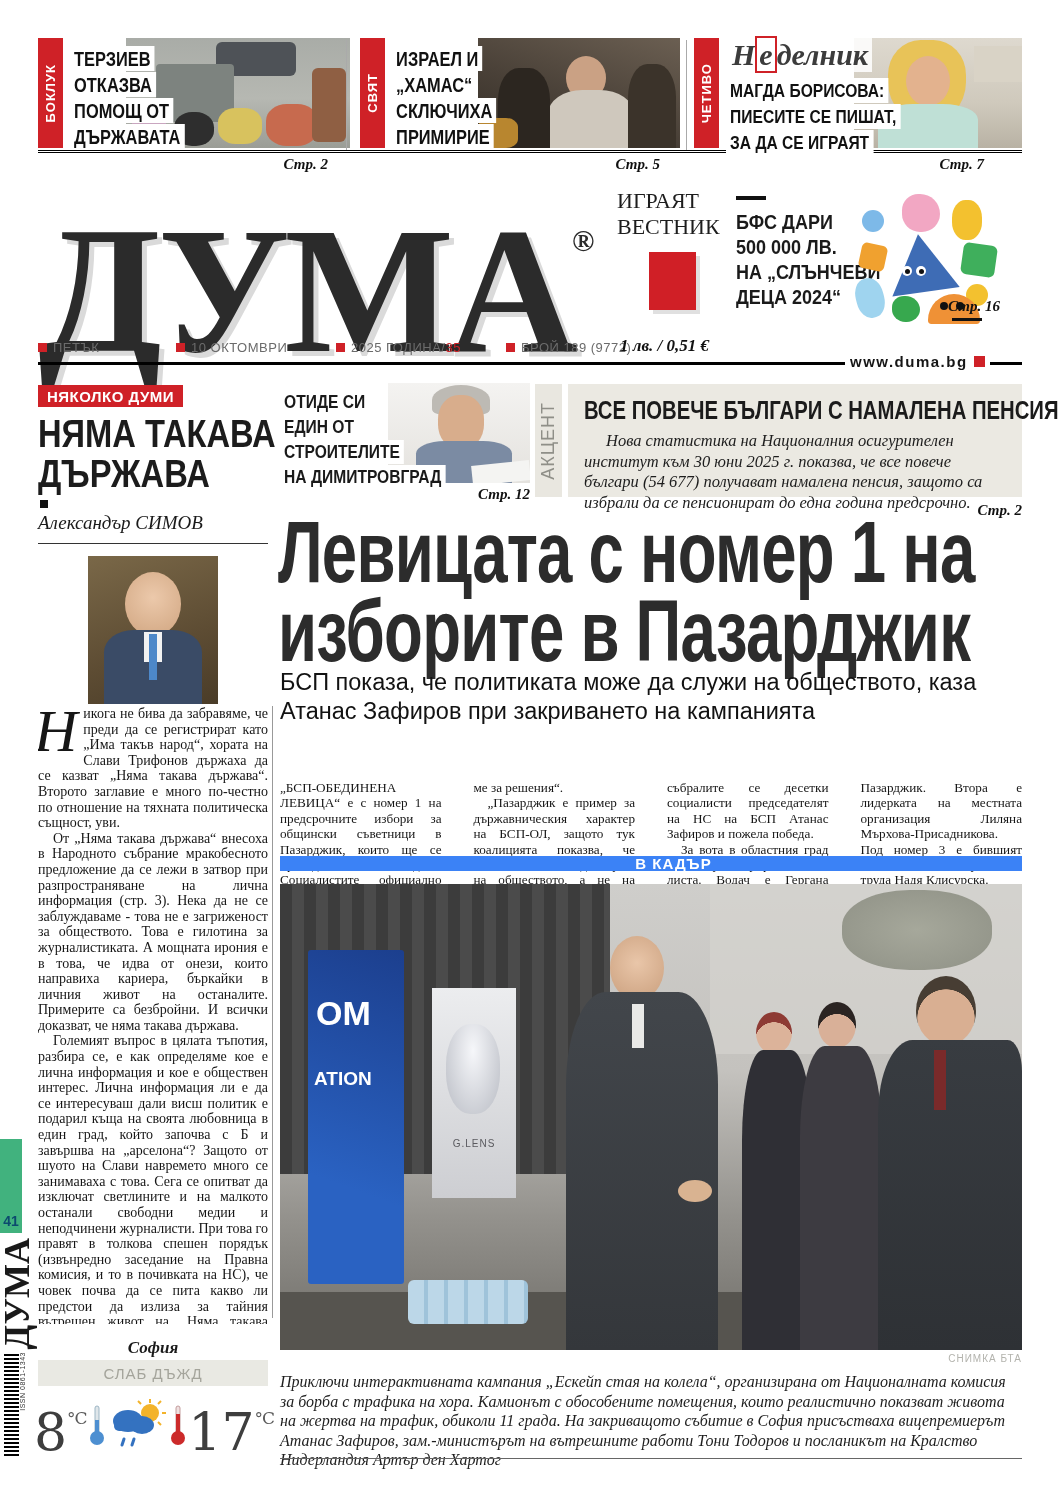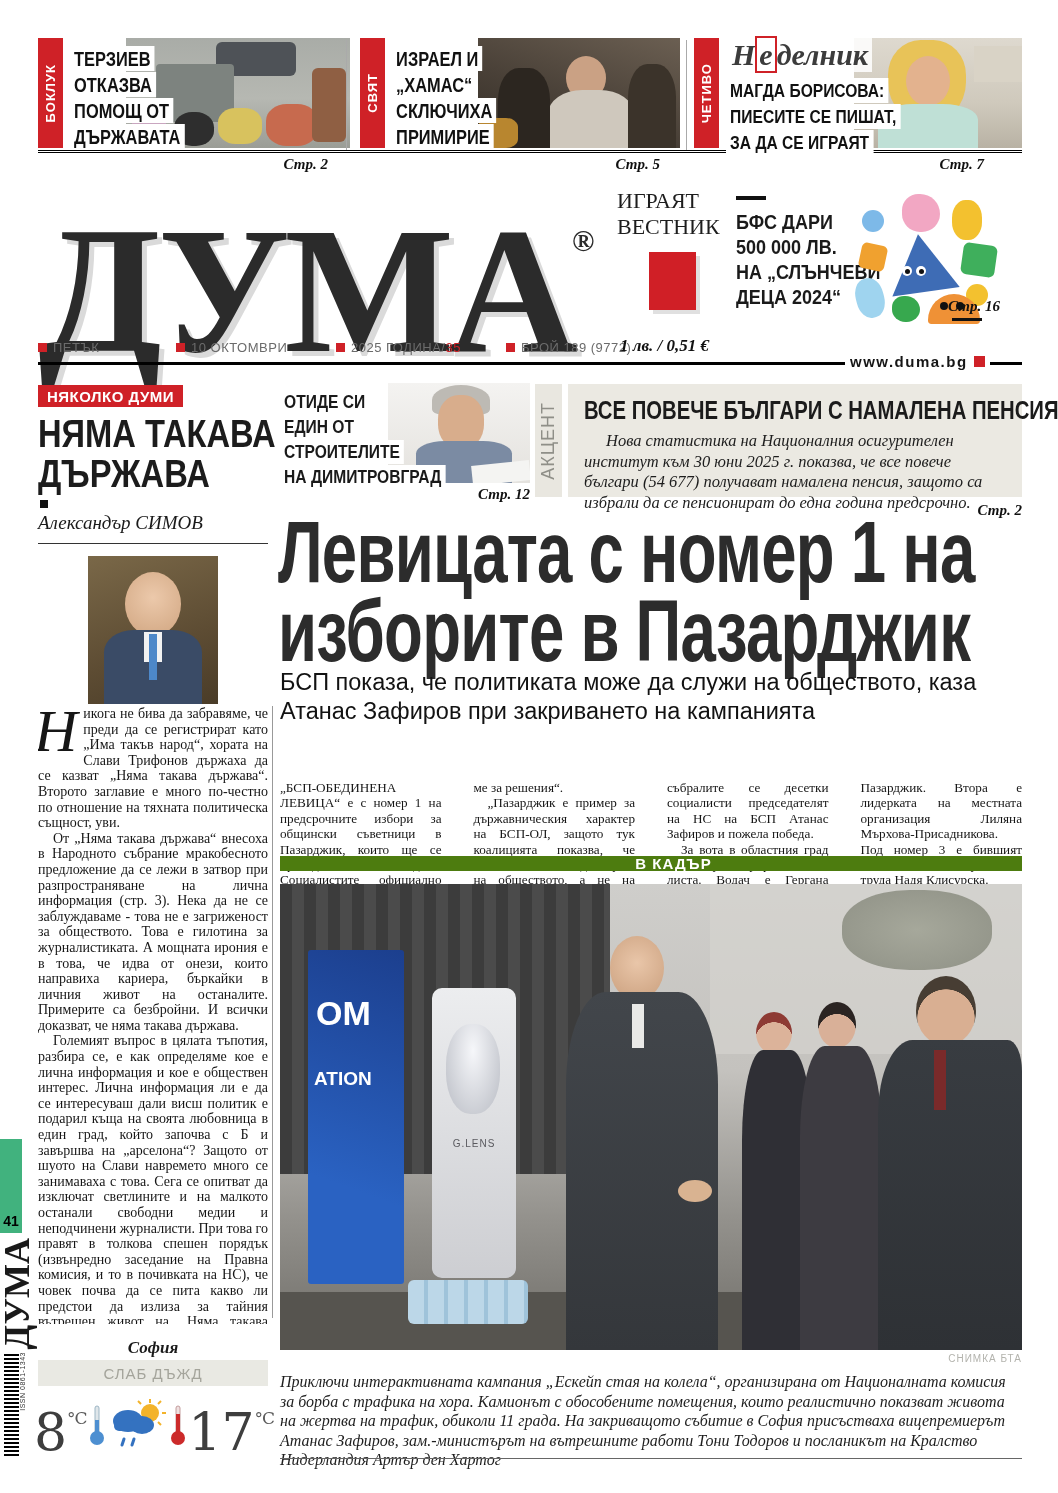--- a/index.html
+++ b/index.html
@@ -77,21 +77,21 @@
               line-height:20.5px; color:#1d1d1d; text-indent:22px; }
 
   .lead-hl { position:absolute; left:278px; top:512px; transform:scaleX(0.73); transform-origin:left top;
              font-weight:bold; font-size:87px; line-height:79px; letter-spacing:-1px; color:#2c2c2c; white-space:nowrap; }
   .lead-sub { position:absolute; left:280px; top:668px; width:700px; font-size:23.5px; line-height:29px;
               font-weight:500; color:#121212; }
   .lead-cols { position:absolute; left:280px; top:744px; width:742px; height:136px; overflow:hidden; display:flex; gap:32px;margin-top:36px; }
   .lead-col { width:174px; font-family:"Liberation Serif",serif; font-size:13.2px; line-height:15.4px;
               text-align:justify; color:#161616; }
   .lead-col p + p { text-indent:14px; }
-  .kadar { position:absolute; left:280px; top:856px; width:742px; height:15px; background:#4d7c0f; color:#fff;
+  .kadar { position:absolute; left:280px; top:856px; width:742px; height:15px; background:#3b82f6; color:#fff;
            font-weight:bold; font-size:15px; letter-spacing:1px; display:flex; align-items:center; justify-content:center;padding-left:45px; }
 
   
   .mphoto { position:absolute; left:280px; top:884px; width:742px; height:466px; overflow:hidden;
             background:linear-gradient(180deg,#cfcecb 0%,#c4c2be 40%,#93918c 72%,#6f6d68 100%); }
   .credit { position:absolute; left:860px; top:1353px; width:162px; text-align:right; font-size:10px;
             color:#b3b3ad; letter-spacing:1px; }
   .caption { position:absolute; left:280px; top:1372px; width:742px; font-family:"Liberation Serif",serif;
              font-style:italic; font-size:16px; line-height:19.5px; color:#1e1e1e; }
   .bot-rule { position:absolute; left:280px; top:1458px; width:742px; height:1px; background:#666; }
@@ -100,21 +100,21 @@
   .w-city { position:absolute; left:38px; top:1338px; width:230px; text-align:center; font-family:"Liberation Serif",serif;
             font-weight:bold; font-style:italic; font-size:17px; }
   .w-cond { position:absolute; left:38px; top:1360px; width:230px; height:26px; background:#e9e9e3; color:#a4a49b;
             font-size:15px; letter-spacing:1px; display:flex; align-items:center; justify-content:center; }
   .w-row { position:absolute; left:34px; top:1390px; width:240px; height:70px; display:flex; align-items:center;
            justify-content:space-between; }
   .w-temp { font-family:"DejaVu Serif",serif; font-size:52px; font-weight:300; color:#3e3e3e; line-height:52px; white-space:nowrap; }
   .w-unit { font-size:17px; vertical-align:26px; color:#5b5b5b; letter-spacing:-1px; }
 
   
-  .edge-green { position:absolute; left:0; top:1139px; width:22px; height:94px; background:#41b27e; color:#000000;
+  .edge-green { position:absolute; left:0; top:1139px; width:22px; height:94px; background:#41b27e; color:#0c4a6e;
                 display:flex; align-items:flex-end; justify-content:center; font-weight:bold; font-size:14px; padding-bottom:4px; }
   .edge-duma { position:absolute; left:-4px; top:1238px; font-family:"Liberation Serif",serif; font-weight:bold;
                font-size:36px; color:#1a1a1a; }
   .edge-barcode { position:absolute; left:4px; top:1352px; width:15px; height:104px;
                   background:repeating-linear-gradient(0deg,#000 0 2px,#fff 2px 4px); }
   .edge-issn { position:absolute; left:19px; top:1352px; font-size:7px; color:#333; letter-spacing:0.5px; }
 </style>
 </head>
 <body>
 
@@ -310,21 +310,21 @@
     </div>
   <div class="mphoto">
     <div class="shape" style="left:0;top:0;width:330px;height:290px;background:repeating-linear-gradient(90deg,#3c3c3c 0 12px,#4b4b4b 12px 24px);"></div>
     <div class="shape" style="left:430px;top:0;width:312px;height:170px;background:#d6d4cf;opacity:0.65;"></div>
     <div class="shape" style="right:30px;top:6px;width:150px;height:80px;background:radial-gradient(ellipse,#a6a89b,#8f9186);border-radius:45%;"></div>
     <div class="shape" style="left:0;bottom:0;width:742px;height:58px;background:#56544f;"></div>
     <div class="shape" style="left:28px;top:66px;width:96px;height:334px;background:linear-gradient(200deg,#1c3f8e 0%,#2a62c2 70%);border-radius:3px;padding-left:24px;">
       <div style="position:absolute;left:8px;top:44px;color:#fff;font-weight:bold;font-size:34px;">OM</div>
       <div style="position:absolute;left:6px;top:118px;color:#fff;font-weight:bold;font-size:19px;">ATION</div>
     </div>
-    <div class="shape" style="left:152px;top:104px;width:84px;height:290px;background:linear-gradient(180deg,#ecedef 0%,#cdced2 100%);border-radius:10px;">
+    <div class="shape" style="left:152px;top:104px;width:84px;height:210px;background:linear-gradient(180deg,#ecedef 0%,#cdced2 100%);border-radius:0;">
       <div style="position:absolute;left:14px;top:36px;width:54px;height:90px;background:radial-gradient(ellipse at 50% 30%,#f6f7fa,#b9bcc4);border-radius:45%;"></div>
       <div style="position:absolute;left:0;top:150px;width:84px;text-align:center;color:#5a5a5f;font-size:10px;letter-spacing:1px;">G.LENS</div>
     </div>
     <div class="shape" style="left:128px;top:396px;width:120px;height:44px;background:repeating-linear-gradient(90deg,#bcd7e8 0 16px,#9fc3da 16px 20px);border-radius:6px;"></div>
     <div class="shape" style="left:330px;top:52px;width:54px;height:64px;background:radial-gradient(circle at 50% 42%,#e9c6a9,#c99e7c);border-radius:50%;"></div>
     <div class="shape" style="left:286px;top:108px;width:152px;height:358px;background:linear-gradient(180deg,#42464b,#34373b);border-radius:26% 26% 0 0;"></div>
     <div class="shape" style="left:352px;top:120px;width:12px;height:44px;background:#e9e9e7;"></div>
     <div class="shape" style="left:398px;top:296px;width:34px;height:22px;background:#d9b391;border-radius:50%;"></div>
     <div class="shape" style="left:476px;top:128px;width:36px;height:42px;background:radial-gradient(circle at 50% 70%,#dcb39a 55%,#8e3b34 56%);border-radius:50%;"></div>
     <div class="shape" style="left:462px;top:166px;width:70px;height:300px;background:#2f2f35;border-radius:30% 30% 0 0;"></div>

